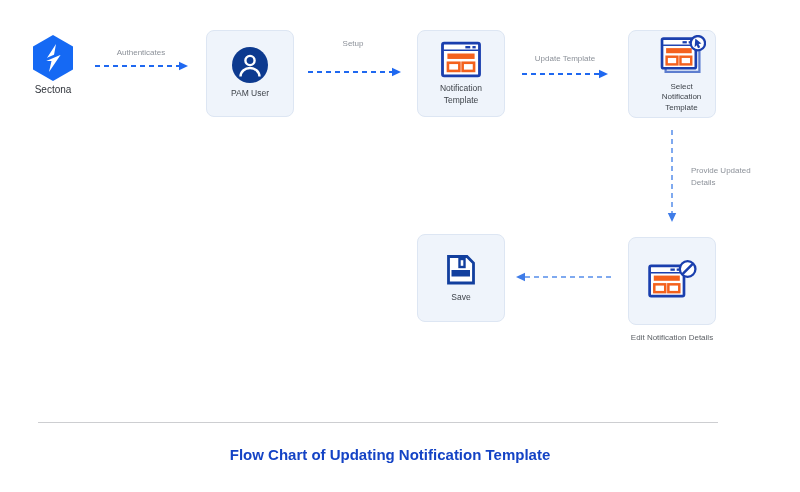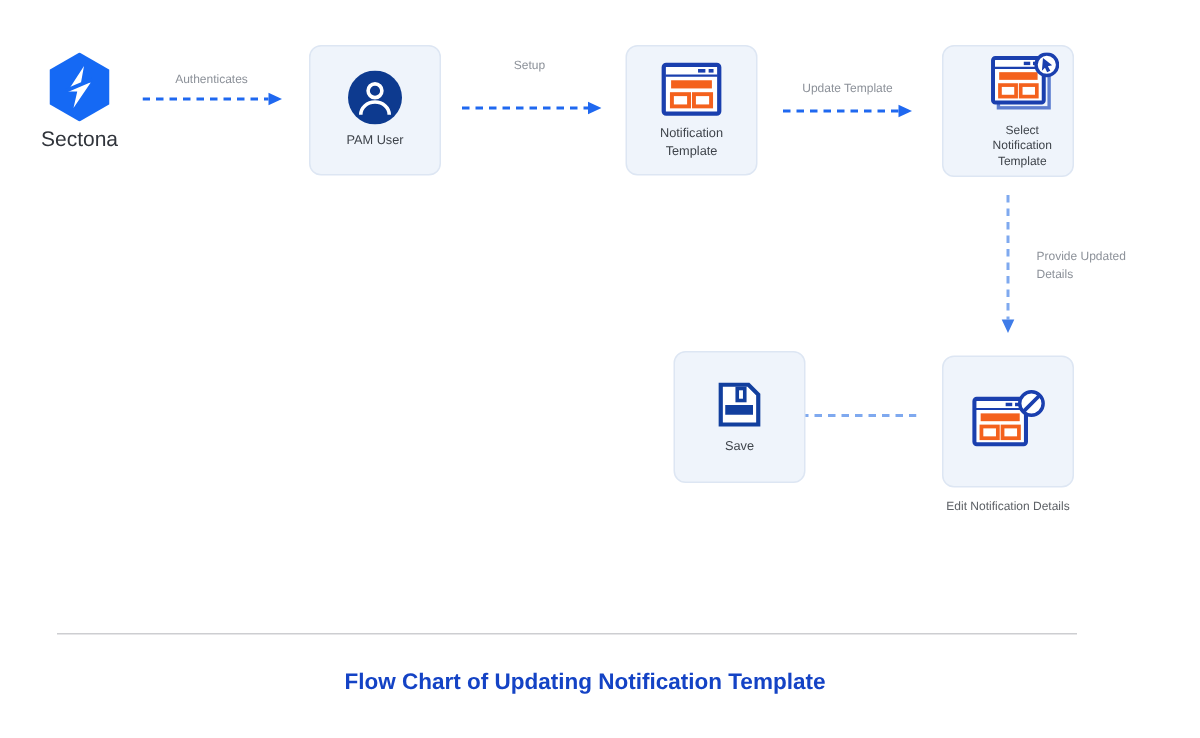--- a/index.html
+++ b/index.html
@@ -19,21 +19,21 @@
   }
   
   .arrow-label{
     position:absolute;font-size:8px;color:#8c9199;white-space:nowrap;
     transform:translateX(-50%);
   }
   .arrow-label-left{
     position:absolute;font-size:8px;color:#8c9199;line-height:1.5;text-align:left;
   }
   .brand-label{
-    position:absolute;font-size:14px;color:#30343b;transform:translateX(-50%);
+    position:absolute;font-size:10px;color:#30343b;transform:translateX(-50%);
   }
   .outside-label{
     position:absolute;font-size:8px;color:#5d6166;transform:translateX(-50%);white-space:nowrap;
   }
   .divider{
     position:absolute;left:38px;top:422px;width:680px;height:1px;background:#cdced1;
   }
   .page-title{
     position:absolute;left:390px;top:446px;transform:translateX(-50%);
     font-size:15px;font-weight:bold;color:#1443c5;white-space:nowrap;
@@ -164,21 +164,21 @@
   </div>
   <div class="outside-label" style="left:672px;top:333px;">Edit Notification Details</div>
 
   <span class="abs" style="left:516px;top:271px;">
     <svg width="95" height="12" viewBox="0 0 95 12">
       <line x1="95" y1="6" x2="9" y2="6" stroke="#7fa9ef" stroke-width="2" stroke-dasharray="5 4"></line>
       <polygon points="0,6 9,1.8 9,10.2" fill="#3f7ce8"></polygon>
     </svg>
   </span>
 
-  <div class="node" style="left:417px;top:234px;height:88px;margin-left:32px;">
+  <div class="node" style="left:417px;top:234px;height:88px;">
     <span>
       <svg width="34" height="34" viewBox="0 0 34 34">
         <path d="M4.5,3.5 h18.5 l6.5,6.5 v20 h-25 z" fill="#ffffff" stroke="#123f9e" stroke-width="2.8" stroke-linejoin="miter"></path>
         <rect x="15.5" y="6" width="5" height="8" fill="none" stroke="#123f9e" stroke-width="2.4"></rect>
         <rect x="7.5" y="17" width="18.5" height="6.5" fill="#123f9e"></rect>
       </svg>
     </span>
     <div class="node-label">Save</div>
   </div>
 

